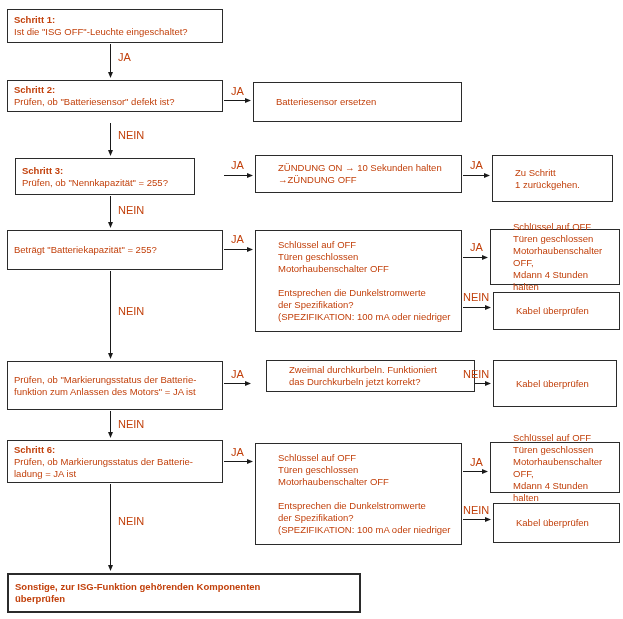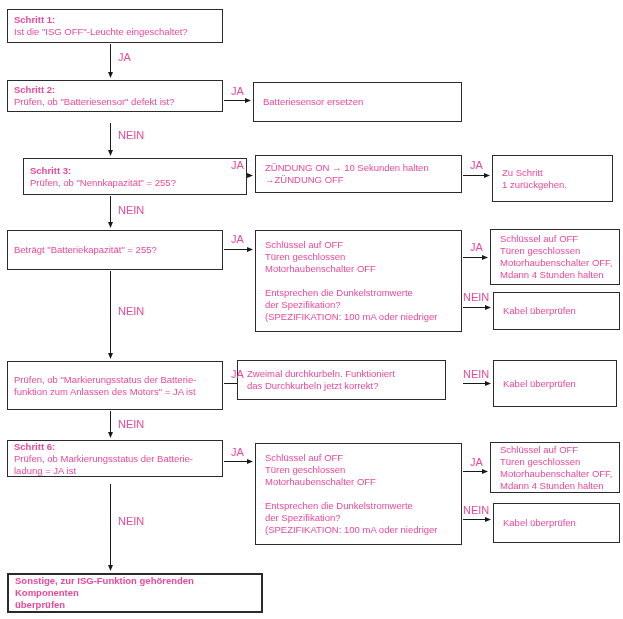--- a/index.html
+++ b/index.html
@@ -1,39 +1,39 @@
 <!DOCTYPE html>
 <html><head>
 <meta charset="utf-8">
 <style>
   html,body{margin:0;padding:0;background:#ffffff;}
   #canvas{
     position:relative;
     width:623px;height:619px;
     background:#ffffff;
     font-family:"Liberation Sans", sans-serif;
-    color:#ec4899;
+    color:#c2410c;
     overflow:hidden;
   }
   .node{
     position:absolute;
     box-sizing:border-box;
     border:1px solid #2b2b2b;
     background:#ffffff;
     display:flex;
     flex-direction:column;
     justify-content:center;
     padding:3px 6px 3px 6px;
     font-size:9.5px;
     line-height:12px;
     white-space:pre-line;
   }
   .node .t{font-weight:bold;}
   .node .b{white-space:pre-line;}
-  .node.mid{padding-left:9px;}
+  .node.mid{padding-left:22px;}
   .node.final{border-width:2px;font-weight:bold;}
   .edge-label{
     position:absolute;
     font-size:11px;
     line-height:10px;
     white-space:nowrap;
   }
   #arrows{position:absolute;left:0;top:0;width:623px;height:619px;}
   #arrows line{stroke:#1a1a1a;stroke-width:1;}
 </style>
@@ -76,21 +76,21 @@
 
   <div class="node" style="left:7px;top:80px;width:216px;height:32px">
     <b class="t">Schritt 2:</b>
     <span class="b">Prüfen, ob "Batteriesensor" defekt ist?</span>
   </div>
 
   <div class="node mid" style="left:253px;top:82px;width:209px;height:40px">
     <span class="b">Batteriesensor ersetzen</span>
   </div>
 
-  <div class="node" style="left:23px;top:158px;width:224px;height:37px">
+  <div class="node" style="left:15px;top:158px;width:180px;height:37px">
     <b class="t">Schritt 3:</b>
     <span class="b">Prüfen, ob "Nennkapazität" = 255?</span>
   </div>
 
   <div class="node mid" style="left:255px;top:155px;width:207px;height:38px">
     <span class="b">ZÜNDUNG ON → 10 Sekunden halten
 →ZÜNDUNG OFF</span>
   </div>
 
   <div class="node mid" style="left:492px;top:155px;width:121px;height:47px">
@@ -121,30 +121,30 @@
 
   <div class="node mid" style="left:493px;top:292px;width:127px;height:38px">
     <span class="b">Kabel überprüfen</span>
   </div>
 
   <div class="node" style="left:7px;top:361px;width:216px;height:49px">
     <span class="b">Prüfen, ob "Markierungsstatus der Batterie-
 funktion zum Anlassen des Motors" = JA ist</span>
   </div>
 
-  <div class="node mid" style="left:237px;top:360px;width:209px;height:40px">
+  <div class="node mid" style="left:266px;top:360px;width:209px;height:32px">
     <span class="b">Zweimal durchkurbeln. Funktioniert
 das Durchkurbeln jetzt korrekt?</span>
   </div>
 
   <div class="node mid" style="left:493px;top:360px;width:124px;height:47px">
     <span class="b">Kabel überprüfen</span>
   </div>
 
-  <div class="node" style="left:7px;top:440px;width:216px;height:37px">
+  <div class="node" style="left:7px;top:440px;width:216px;height:43px">
     <b class="t">Schritt 6:</b>
     <span class="b">Prüfen, ob Markierungsstatus der Batterie-
 ladung = JA ist</span>
   </div>
 
   <div class="node mid" style="left:255px;top:443px;width:207px;height:102px">
     <span class="b">Schlüssel auf OFF
 Türen geschlossen
 Motorhaubenschalter OFF
 
@@ -157,21 +157,21 @@
     <span class="b">Schlüssel auf OFF
 Türen geschlossen
 Motorhaubenschalter OFF,
 Mdann 4 Stunden halten</span>
   </div>
 
   <div class="node mid" style="left:493px;top:503px;width:127px;height:40px">
     <span class="b">Kabel überprüfen</span>
   </div>
 
-  <div class="node final" style="left:7px;top:573px;width:256px;height:40px">
+  <div class="node final" style="left:7px;top:573px;width:354px;height:40px">
     <span class="b">Sonstige, zur ISG-Funktion gehörenden Komponenten
 überprüfen</span>
   </div>
 
   <span class="edge-label" style="left:118px;top:52px">JA</span>
   <span class="edge-label" style="left:231px;top:86px">JA</span>
   <span class="edge-label" style="left:118px;top:130px">NEIN</span>
   <span class="edge-label" style="left:231px;top:160px">JA</span>
   <span class="edge-label" style="left:470px;top:160px">JA</span>
   <span class="edge-label" style="left:118px;top:205px">NEIN</span>

